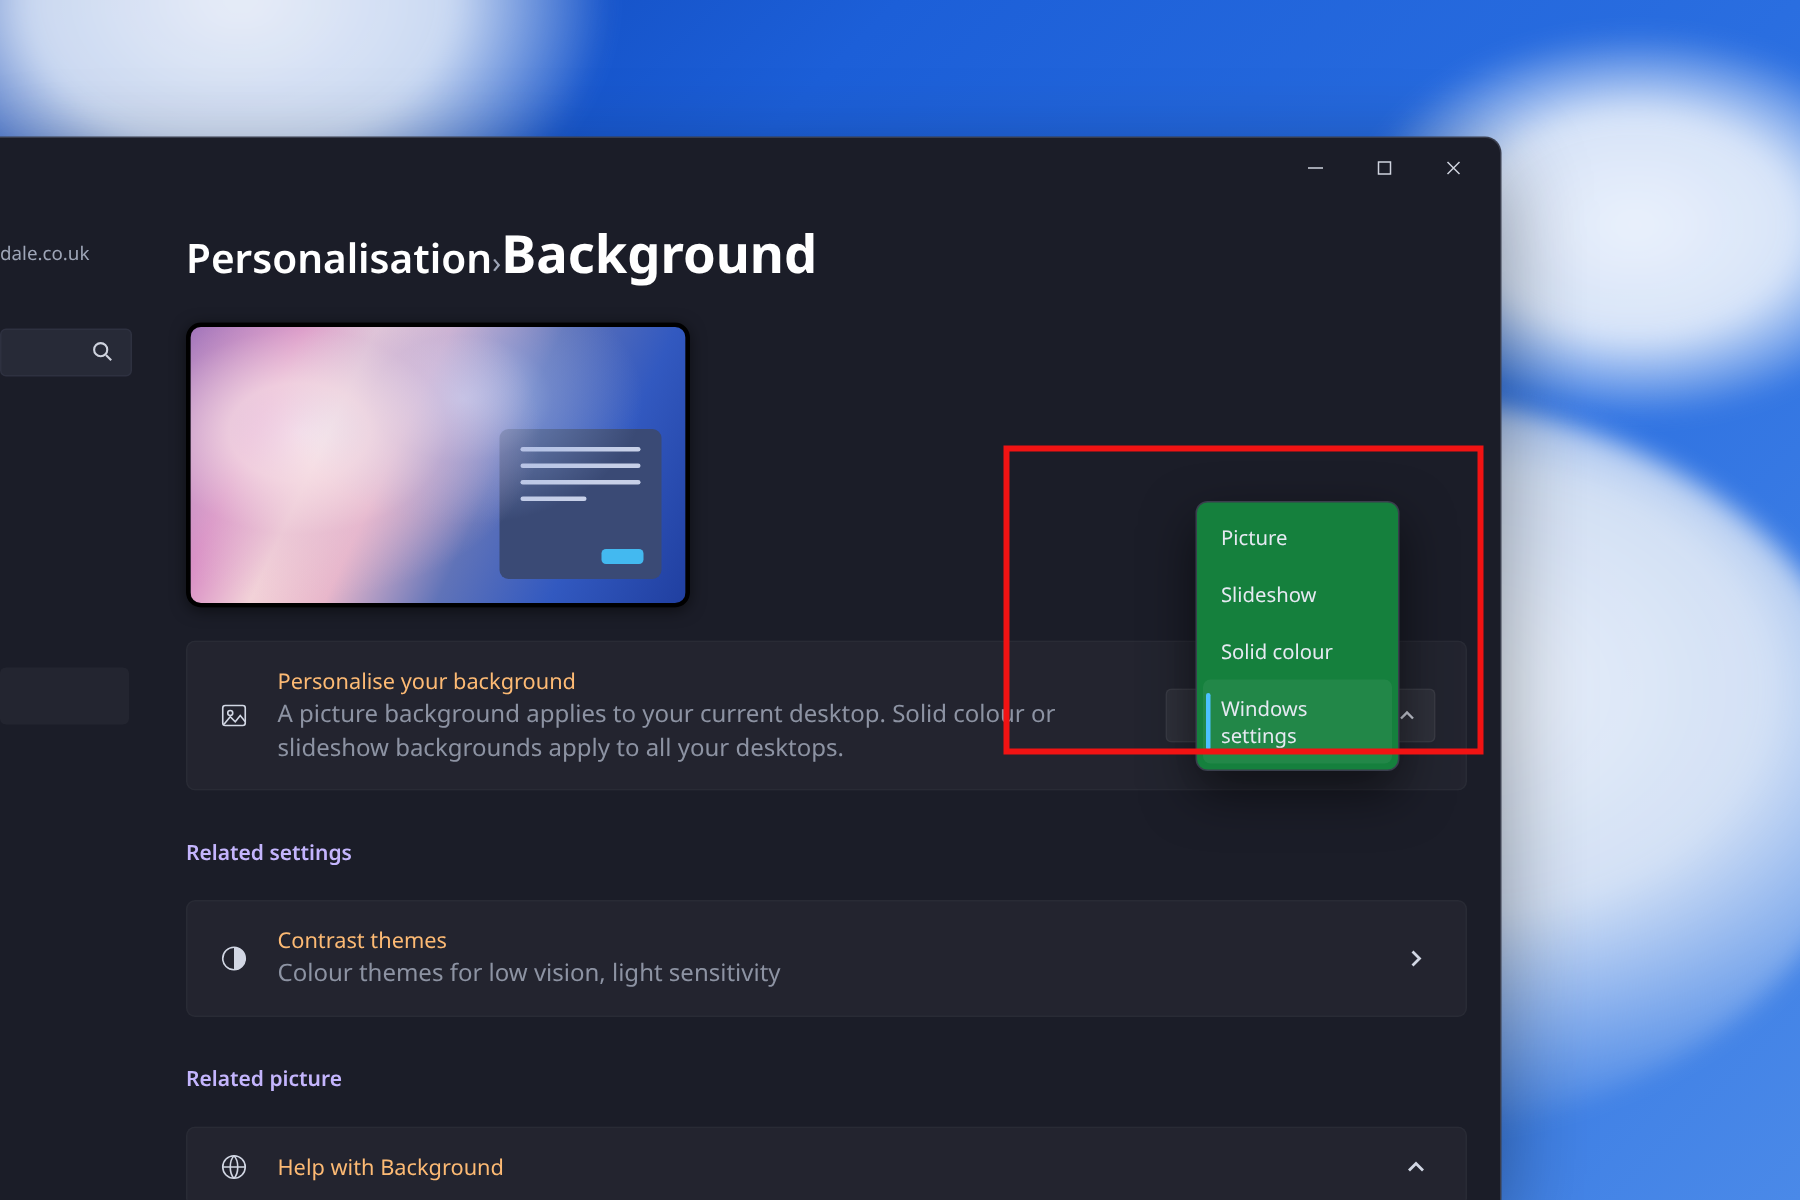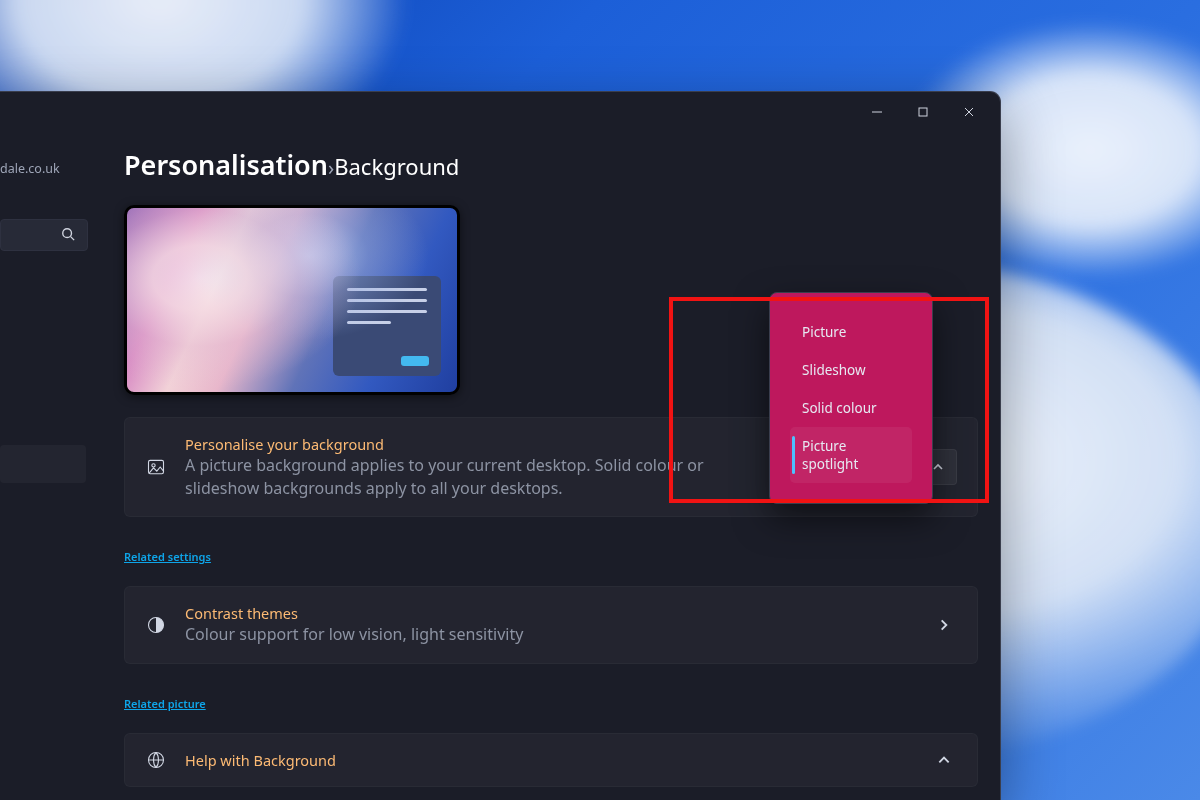--- a/index.html
+++ b/index.html
@@ -35,21 +35,21 @@
     border:1px solid #2e3140; border-radius:4px;
     display:flex; align-items:center; justify-content:flex-end; padding-right:12px;
   }
   .search svg { width:14px; height:14px; stroke:#cfd3de; fill:none; stroke-width:1.6; }
   .nav-item-stub { margin-top:194px; width:86px; height:38px; background:rgba(255,255,255,.04); border-radius:4px; }
 
   .content { flex:1; padding:8px 22px 0 34px; overflow:auto; }
   .breadcrumb { display:flex; align-items:baseline; gap:0; margin-top:6px; margin-bottom:22px; }
   .crumb-parent { font-size:27px; font-weight:600; color:#fff; }
   .crumb-sep { color:#9ea5b7; font-size:20px; }
-  .crumb-current { font-size:22px; font-weight:400; color:#fff; }
+  .crumb-current { font-size:35px; font-weight:700; color:#fff; }
 
   .preview {
     width:336px; height:190px; border-radius:10px; border:3px solid #000;
     background: linear-gradient(115deg, #8a5db2 0%, #d88cc4 18%, #f2d2d8 30%, #e8b7cb 42%, #6073b8 60%, #3259c0 78%, #203fa0 100%);
     position:relative; box-shadow:0 2px 10px rgba(0,0,0,.5); overflow:hidden;
   }
   .preview::after{
     content:""; position:absolute; inset:0;
     background:
       radial-gradient(ellipse 260px 180px at 22% 38%, #fff8 0%, #f5dce4cc 18%, #e3bad366 38%, transparent 62%),
@@ -70,36 +70,36 @@
   }
   .card-icon { width:22px; flex:0 0 22px; color:#d2d7e4; display:flex; align-items:center; justify-content:center; }
   .card-icon svg { width:20px; height:20px; stroke:currentColor; fill:none; stroke-width:1.3; }
   .card-texts { flex:1; }
   .card-title { color:#fdba74; font-size:14.5px; font-weight:400; }
   .card-desc  { color:#8d93a3; font-size:16px; line-height:1.45; max-width:560px; }
   .card-action { color:#d2d7e4; display:flex; align-items:center; padding-right:6px; }
   .card-action svg { width:14px; height:14px; stroke:currentColor; fill:none; stroke-width:1.6; }
   .card.expandable .card-title{ font-weight:400; }
 
-  .section-h { color:#0ea5e9; font-size:11px; font-weight:600; margin-top:32px; margin-bottom:4px;text-decoration:underline; }
+  .section-h { color:#c4b5fd; font-size:14px; font-weight:600; margin-top:32px; margin-bottom:4px; }
 
   .sub { padding:14px 20px 14px 58px; }
   .sub a { color:#5bb2e8; font-size:14.5px; text-decoration:none; }
 
   
   .row-personalise { margin-top:22px; }
   .drop-btn {
     width:180px; height:36px; background:rgba(255,255,255,.06); border:1px solid rgba(255,255,255,.05);
     border-radius:4px; display:flex; align-items:center; justify-content:flex-end; padding:0 12px;
   }
   .drop-btn svg{ width:12px; height:12px; stroke:#cfd3de; fill:none; stroke-width:1.6; }
   .drop-menu {
     position:absolute; right:44px; bottom:10px; transform:translateY(-2px);
-    width:164px; background:#be185d; border:1px solid #3a3e4d; border-radius:8px;
-    box-shadow:0 14px 34px rgba(0,0,0,.55); padding:20px; z-index:5;
+    width:136px; background:#15803d; border:1px solid #3a3e4d; border-radius:8px;
+    box-shadow:0 14px 34px rgba(0,0,0,.55); padding:4px; z-index:5;
   }
   .drop-opt { padding:10px 12px; font-size:13.5px; color:#e6e9f2; border-radius:5px; display:flex; align-items:center; position:relative; }
   .drop-opt.selected { background:rgba(255,255,255,.06); }
   .drop-opt.selected::before{
     content:""; position:absolute; left:2px; top:9px; bottom:9px; width:3px; background:#4cc2ff; border-radius:2px;
   }
 
   .highlight-box{
     position:absolute; border:4px solid #f11313; pointer-events:none; z-index:10;
   }
@@ -182,35 +182,35 @@
             <svg viewBox="0 0 12 12">
                 <path d="M2 8 L6 4 L10 8"></path>
               </svg>
           </span>
         </div>
 
         <div class="drop-menu">
           <div class="drop-opt">Picture</div>
           <div class="drop-opt">Slideshow</div>
           <div class="drop-opt">Solid colour</div>
-          <div class="drop-opt selected">Picture spotlight</div>
+          <div class="drop-opt selected">Windows settings</div>
         </div>
       </div>
 
       <div class="section-h">Related settings</div>
       <div class="card">
         <div class="card-icon">
           <svg viewBox="0 0 24 24">
               <circle cx="12" cy="12" r="9"></circle>
               <path d="M12 3 A9 9 0 0 1 12 21 Z" fill="#d2d7e4" stroke="none"></path>
             </svg>
         </div>
         <div class="card-texts">
           <div class="card-title">Contrast themes</div>
-          <div class="card-desc">Colour support for low vision, light sensitivity</div>
+          <div class="card-desc">Colour themes for low vision, light sensitivity</div>
         </div>
         <div class="card-action">
           <svg viewBox="0 0 12 12">
               <path d="M4 2 L8 6 L4 10"></path>
             </svg>
         </div>
       </div>
 
       <div class="section-h">Related picture</div>
       <div class="card expandable">

